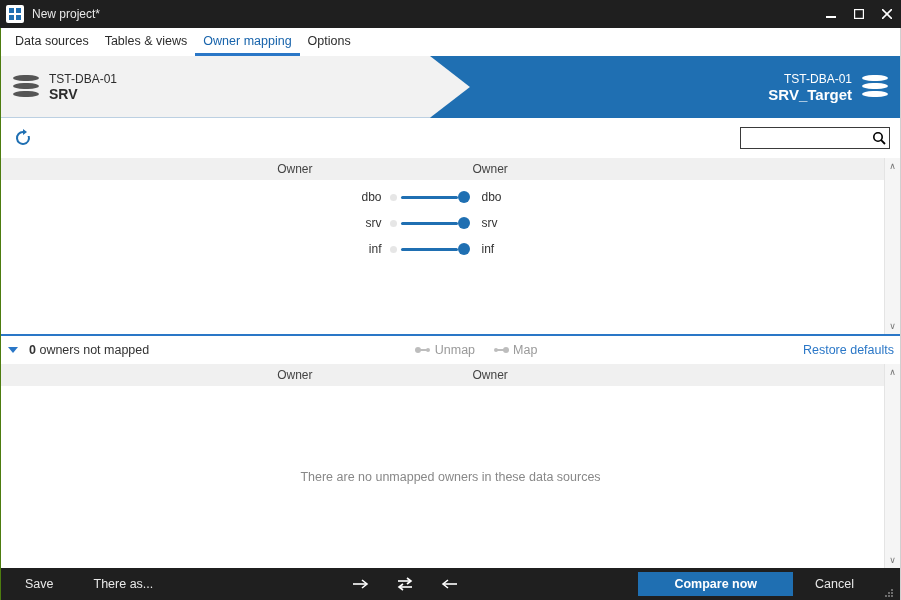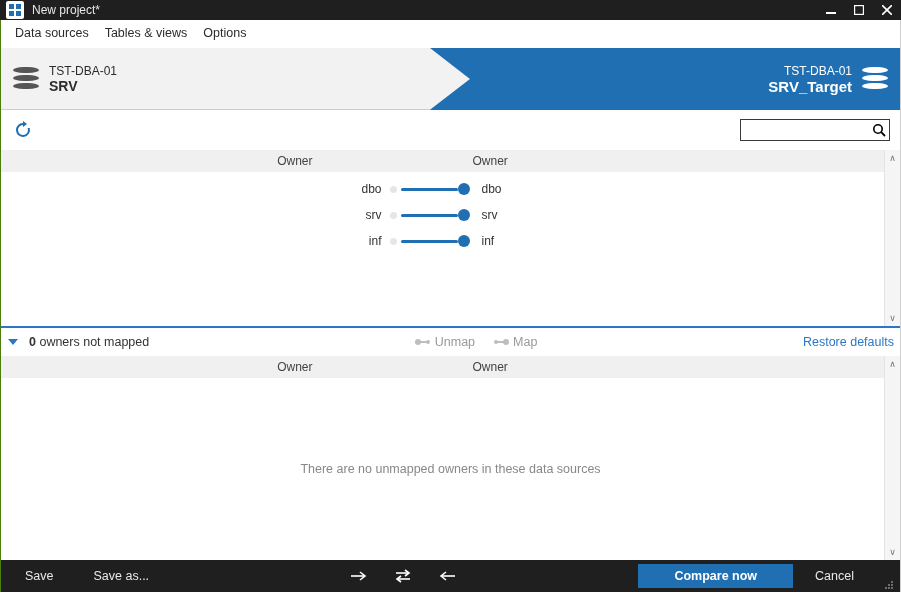--- a/index.html
+++ b/index.html
@@ -1,19 +1,19 @@
 <!DOCTYPE html>
 <html><head>
 <meta charset="utf-8">
 <style>
   * { box-sizing: border-box; margin: 0; padding: 0; }
   html, body { width: 901px; height: 600px; font-family: "Segoe UI", Arial, sans-serif; font-size: 12px; color: #333; background: #fff; overflow: hidden; }
 
   
-  .titlebar { height: 20px; background: #1f1f1f; display: flex; align-items: center; color: #e8e8e8; }
+  .titlebar { height: 28px; background: #1f1f1f; display: flex; align-items: center; color: #e8e8e8; }
   .titlebar .logo { width: 18px; height: 18px; margin: 0 8px 0 6px; background:#fff; border-radius:2px; display:flex; align-items:center; justify-content:center; }
   .titlebar .logo svg { display:block; }
   .titlebar .title { flex: 1; font-size: 12px; }
   .titlebar .winbtn { width: 28px; height: 28px; display:flex; align-items:center; justify-content:center; color:#fff; }
   .titlebar .winbtn svg { display:block; }
 
   
   .body-wrap { border-left:1px solid #4d7c0f; border-right:1px solid #d0d0d0; height: calc(600px - 28px); display:flex; flex-direction:column; }
 
   
@@ -110,20 +110,21 @@
         <line x1="10" y1="0" x2="0" y2="10" stroke="#fff" stroke-width="1.6"></line>
       </svg>
     </div>
 </div>
 
 <div class="body-wrap">
 
   <div class="tabs">
     <div class="tab">Data sources</div>
     <div class="tab">Tables &amp; views</div>
+    <div class="tab active">Owner mapping</div>
     <div class="tab">Options</div>
   </div>
 
   <div class="banner">
     <svg class="svgbg" viewBox="0 0 901 62" preserveAspectRatio="none">
       <rect x="0" y="0" width="901" height="62" fill="#1f6fb2"></rect>
       <polygon points="0,0 430,0 470,31 430,62 0,62" fill="#f2f2f2"></polygon>
     </svg>
     <div class="left">
       <div class="dbicon dark">
@@ -242,21 +243,21 @@
     </div>
     <div class="empty">There are no unmapped owners in these data sources</div>
     <div class="scrollgutter">
       <div class="sbtn">∧</div>
       <div class="sbtn">∨</div>
     </div>
   </div>
 
   <div class="bottombar">
     <div class="btn">Save</div>
-    <div class="btn">Save as...</div>
+    <div class="btn">There as...</div>
     <div class="spacer"></div>
     <div class="iconbtn">
       <svg width="18" height="12" viewBox="0 0 18 12">
           <line x1="1" y1="6" x2="14" y2="6" stroke="#fff" stroke-width="1.6"></line>
           <polyline points="10,2 15,6 10,10" fill="none" stroke="#fff" stroke-width="1.6"></polyline>
         </svg>
     </div>
     <div class="iconbtn">
       <svg width="18" height="14" viewBox="0 0 18 14">
           <line x1="2" y1="4" x2="14" y2="4" stroke="#fff" stroke-width="1.6"></line>

